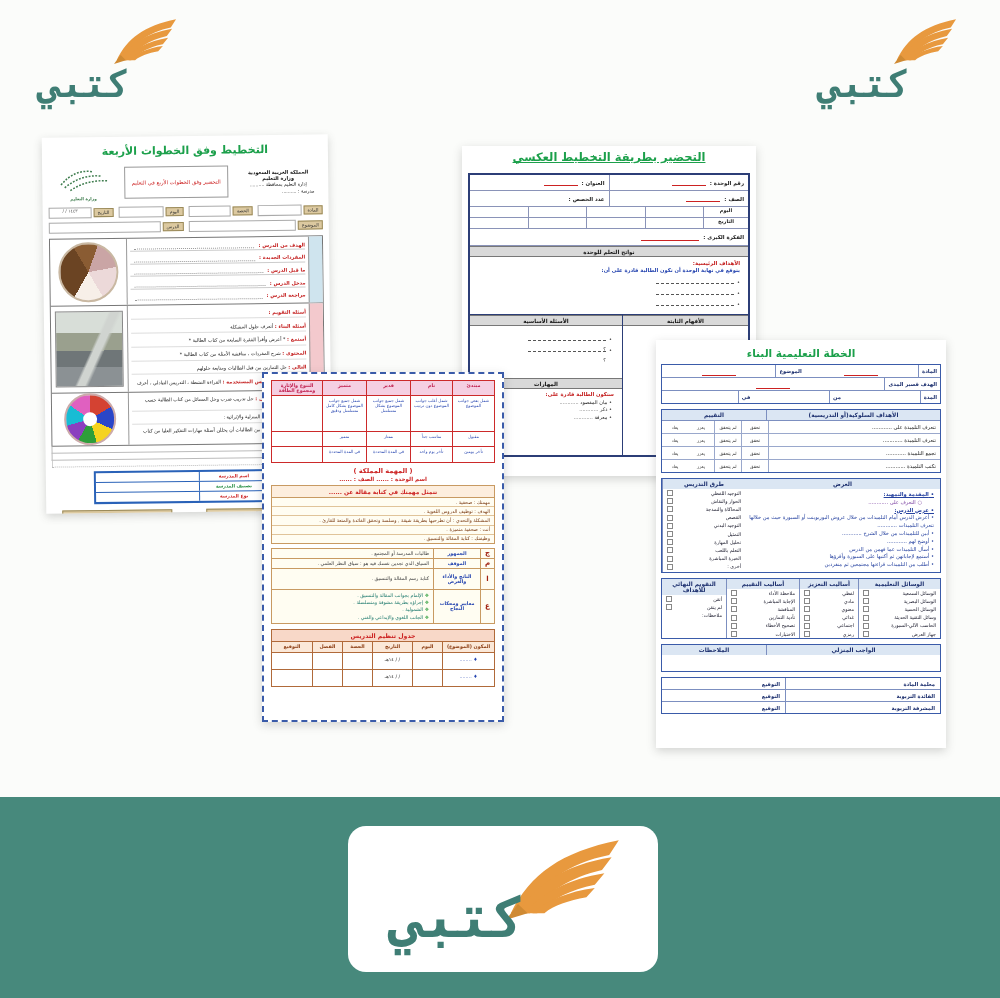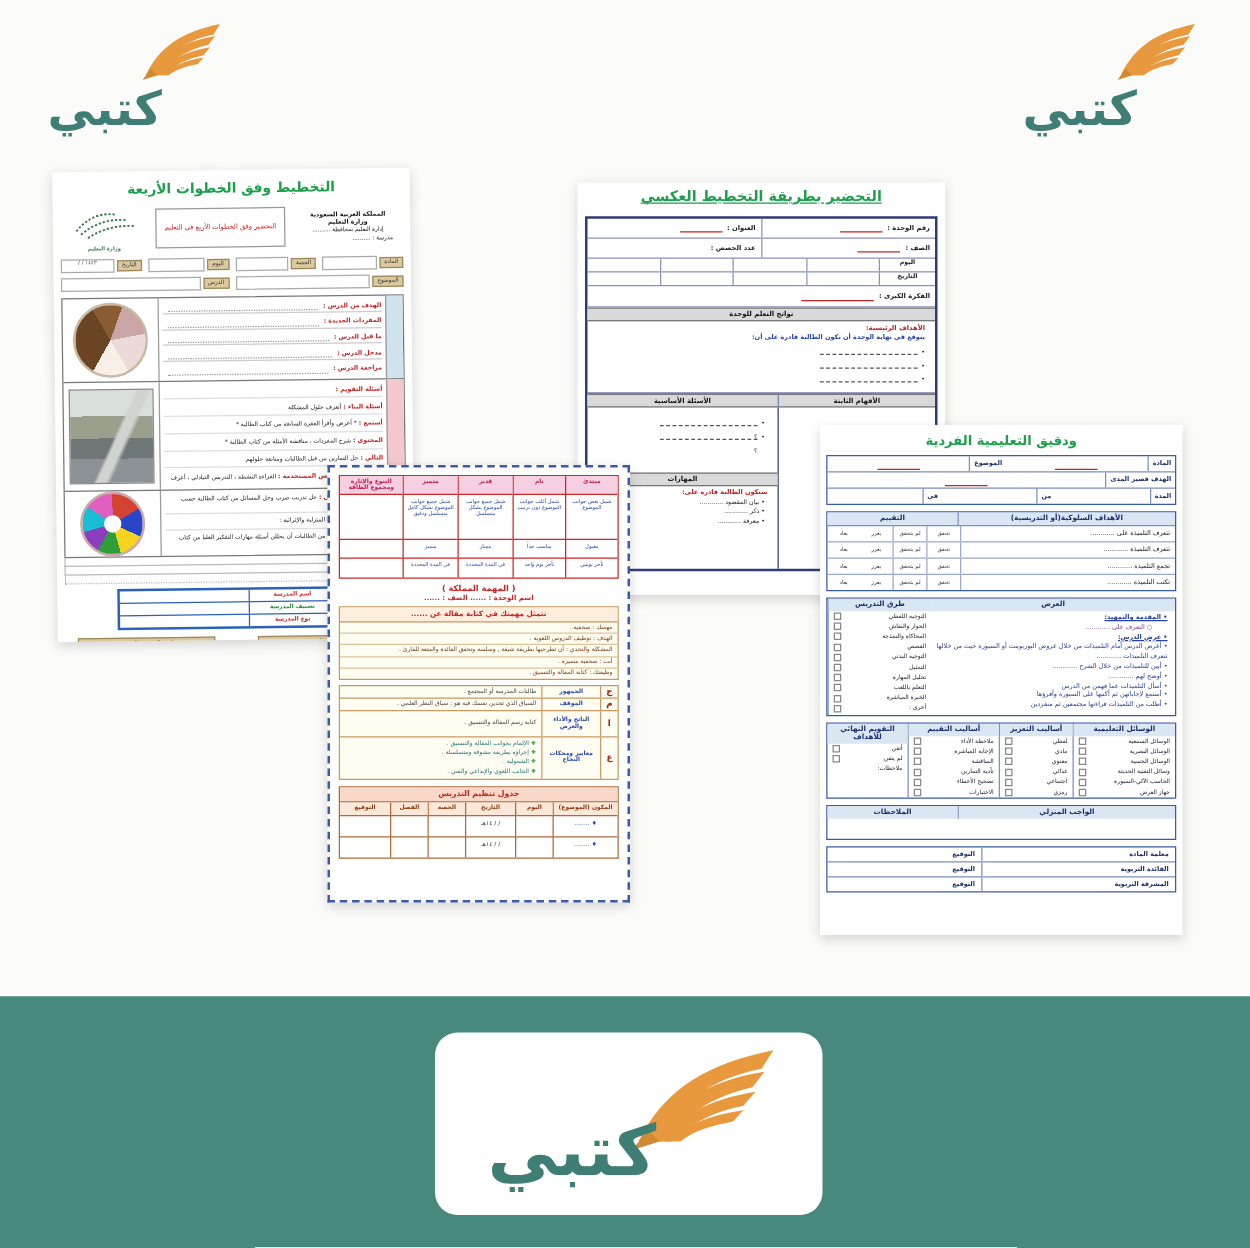--- a/index.html
+++ b/index.html
@@ -1,19 +1,19 @@
 <!DOCTYPE html>
 <html lang="ar"><head>
 <meta charset="utf-8">
 <style>
   html,body{margin:0;padding:0;background:#fafbf9;font-family:"DejaVu Sans",sans-serif;}
   .stage{position:relative;width:1000px;height:998px;overflow:hidden;background:#fbfcfa;}
 
   
-  .brand{position:absolute;}
+  .brand{position:absolute;font-family:Liberation Mono, monospace;}
   .brand .word{position:absolute;color:#3f7e75;font-weight:bold;line-height:1;white-space:nowrap;}
   .brand .fan{position:absolute;}
   .b-tl{left:32px;top:18px;width:160px;height:100px;}
   .b-tr{left:812px;top:18px;width:160px;height:100px;}
   .b-tl .word,.b-tr .word{left:6px;bottom:12px;font-size:38px;}
   .b-tl .fan,.b-tr .fan{right:12px;top:0;width:66px;height:46px;}
   .teal-band{position:absolute;left:0;top:797px;width:1000px;height:201px;background:#47897c;}
   .wcard{position:absolute;left:348px;top:826px;width:310px;height:146px;background:#ffffff;border-radius:18px;}
   .b-bot{left:34px;top:10px;width:246px;height:126px;}
   .b-bot .word{left:8px;bottom:12px;font-size:56px;}
@@ -533,21 +533,21 @@
         <div></div>
         <div>/  /  ١٤هـ</div>
         <div></div>
           <div></div>
           <div></div>
       </div>
     </div>
   </div>
 
   <div class="paper d3" dir="rtl">
-    <div class="dt">ودقيق التعليمية الفردية</div>
+    <div class="dt">الخطة التعليمية البناء</div>
     <div class="b3">
       <div class="h3row">
         <span class="nl">المادة</span>
         <span style="flex:1;text-align:center;"><span class="rdash"></span></span>
         <span class="nl">الموضوع</span>
         <span style="flex:1;text-align:center;"><span class="rdash"></span></span>
       </div>
       <div class="h3row">
         <span class="nl">الهدف قصير المدى</span>
         <span style="flex:1;text-align:center;"><span class="rdash"></span></span>

